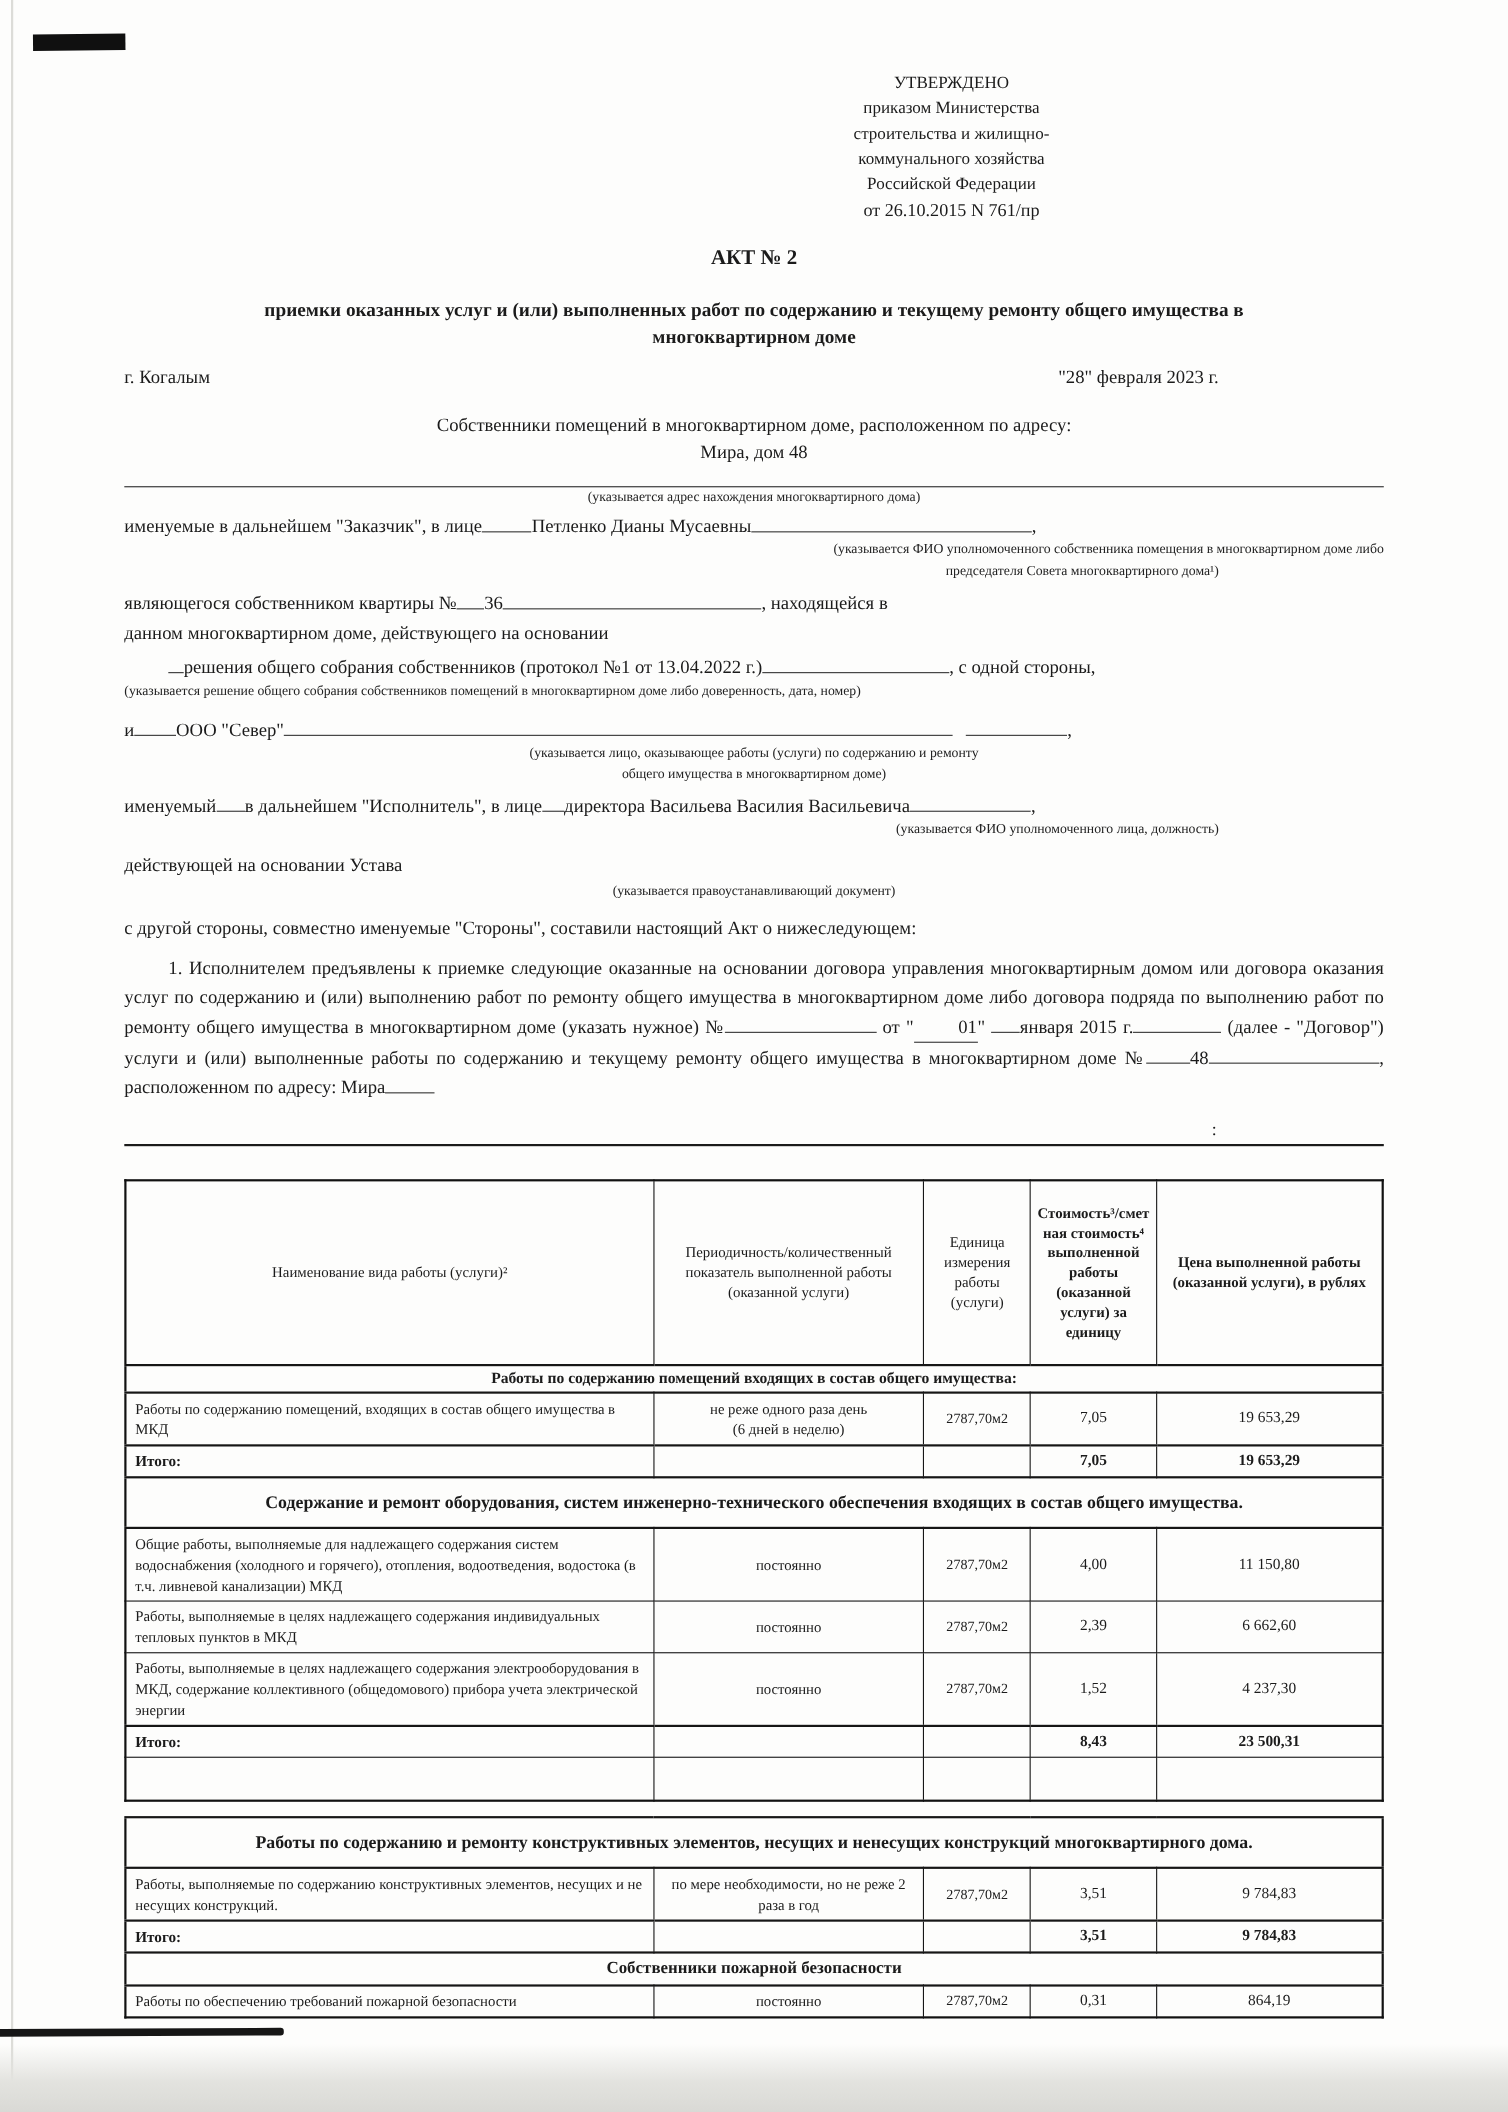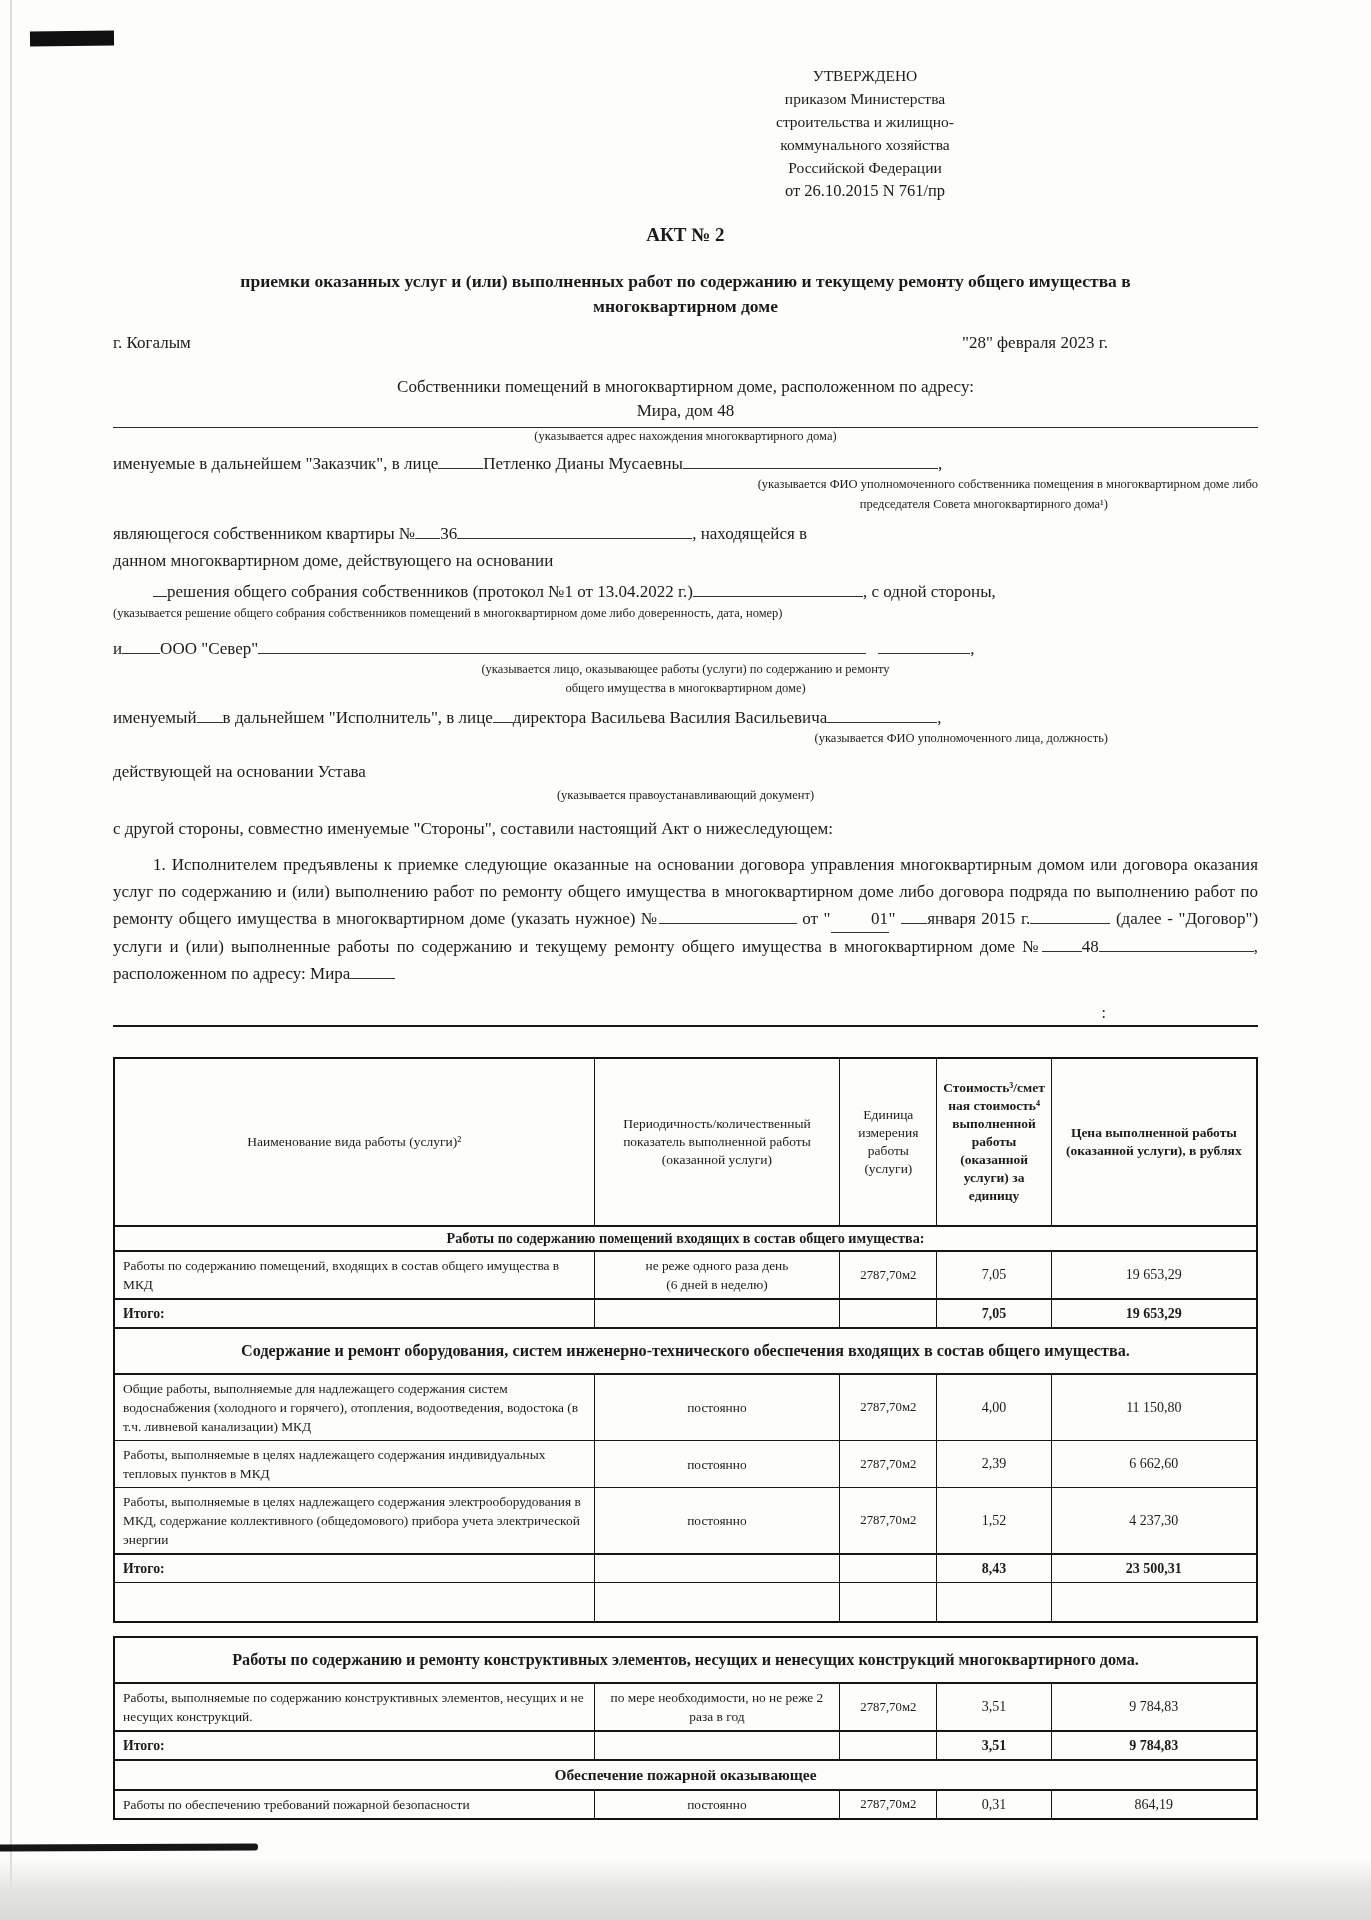--- a/index.html
+++ b/index.html
@@ -18,21 +18,21 @@
   
   .approval{margin:52px 268px 0 auto; width:250px; text-align:center; font-size:15.5px; line-height:23px;}
   .approval .last{font-size:16.5px;}
   .title-block{margin-top:20px; text-align:center;}
   .act-no{font-size:19px; font-weight:bold; line-height:26px;}
   .act-sub{margin:21px auto 0; width:1020px; font-size:17.5px; font-weight:bold; line-height:25px;}
   .meta{display:flex; justify-content:space-between; margin-top:14px; font-size:17px;}
   .meta .date{margin-right:150px;}
   .center{text-align:center;}
   .owners{margin-top:22px; font-size:17px; line-height:24px;}
-  .addr{font-size:17px; line-height:24px; border-bottom:1.6px solid #2a2a2a; padding-bottom:4px;}
+  .addr{font-size:17px; line-height:24px; border-bottom:1.6px solid #2a2a2a; padding-bottom:19px;}
   .hint{font-size:12.5px; line-height:17px; color:#222;}
   .hint.right{text-align:right;}
   .pr150{padding-right:150px;}
   .line{font-size:17px; line-height:25px; margin-top:8px;}
   .bl{display:inline-block; border-bottom:1.4px solid #333; height:15px; vertical-align:baseline;}
   .blv{display:inline-block; border-bottom:1.4px solid #333; text-align:center; vertical-align:baseline;}
   .indent{margin-left:40px;}
   .clause{margin-top:10px; font-size:17px; line-height:27px; text-align:justify; text-indent:40px;}
   .colon-line{text-align:right; padding-right:152px; font-size:16px; line-height:18px; margin-top:2px;}
   .pre-table-rule{border-bottom:2.2px solid #1b1b1b; margin-top:3px;}
@@ -228,21 +228,21 @@
             <td class="num">9 784,83</td>
           </tr>
           <tr class="total">
             <td class="name">Итого:</td>
             <td class="period"></td>
             <td class="unit"></td>
             <td class="num">3,51</td>
             <td class="num">9 784,83</td>
           </tr>
           <tr>
-            <td class="stitle band-small" colspan="5">Обеспечение пожарной оказывающее</td>
+            <td class="stitle band-small" colspan="5">Собственники пожарной безопасности</td>
           </tr>
           <tr>
             <td class="name">Работы по обеспечению требований пожарной безопасности</td>
             <td class="period">постоянно</td>
             <td class="unit">2787,70м2</td>
             <td class="num">0,31</td>
             <td class="num">864,19</td>
           </tr>
         </tbody>
     </table>

